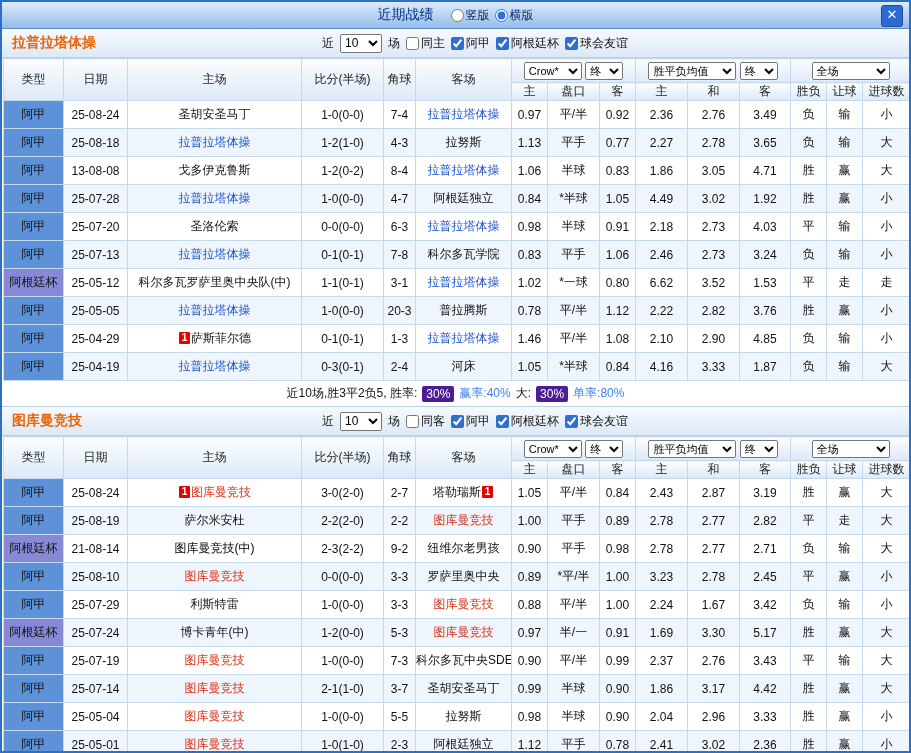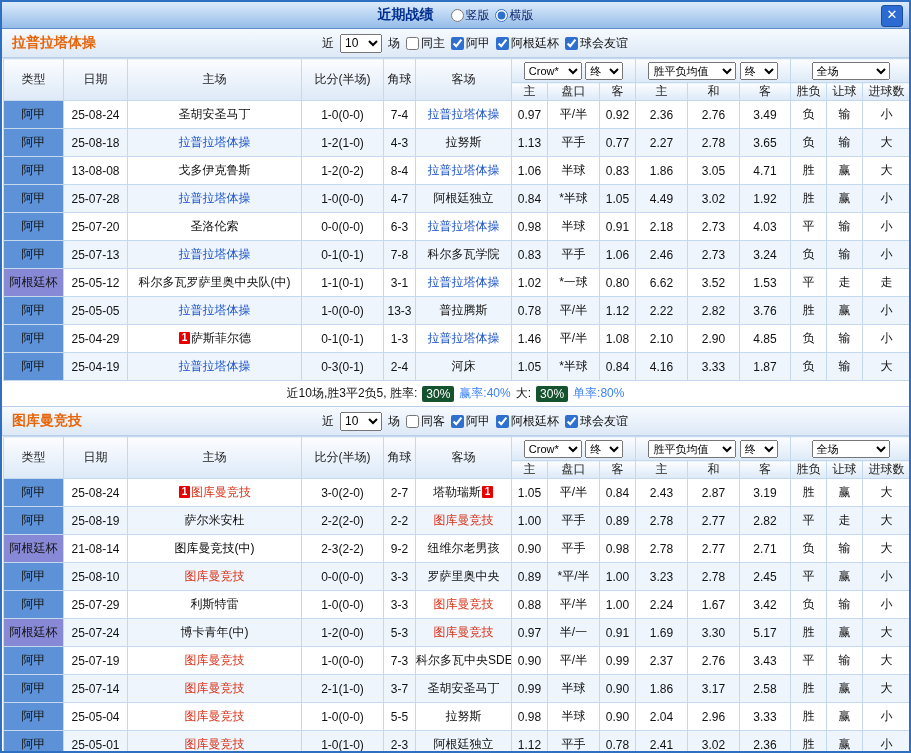--- a/index.html
+++ b/index.html
@@ -1,20 +1,20 @@
 <!DOCTYPE html>
 <html><head>
 <meta charset="utf-8">
 <style>
   html,body{margin:0;padding:0;}
   body{font-family:"Liberation Sans","DejaVu Sans",sans-serif;background:#ffffff;}
   .window{width:911px;height:753px;box-sizing:border-box;border:2px solid #2f6fc1;background:#fff;overflow:hidden;position:relative;}
   .titlebar{height:26px;background:linear-gradient(#dcebfb,#96bce9);border-bottom:1px solid #5d8cc8;display:flex;align-items:center;position:relative;}
   .tb-center{margin:0 auto;display:flex;align-items:center;gap:5px;}
-  .tb-title{font-size:14px;font-weight:bold;color:#002f8f;margin-right:12px;}
+  .tb-title{font-size:14px;font-weight:normal;color:#002f8f;margin-right:12px;}
   .tb-radio-label{font-size:12px;color:#10266e;display:flex;align-items:center;gap:2px;}
   input[type=radio],input[type=checkbox]{width:13px;height:13px;margin:0;accent-color:#2e6fd0;}
   .close-btn{position:absolute;right:6px;top:3px;width:20px;height:20px;background:#2c6cd2;border:1px solid #1d4f9e;border-radius:3px;color:#fff;font-size:13px;font-weight:bold;line-height:18px;text-align:center;cursor:pointer;}
   .section-head{height:28px;display:flex;align-items:center;background:linear-gradient(#f6fafe,#dde9f6);border-bottom:1px solid #b9cfe8;}
   .sec-title{color:#e8650a;font-weight:bold;font-size:14px;padding-left:10px;width:320px;flex:0 0 auto;box-sizing:border-box;}
   .filters{display:flex;align-items:center;gap:6px;font-size:12px;color:#111;}
   .filters select{font-size:12px;height:19px;}
   .filters label{display:flex;align-items:center;gap:2px;cursor:pointer;}
   table.grid{border-collapse:collapse;table-layout:fixed;width:907px;margin:0 1px;}
   .grid th,.grid td{border:1px solid #c5d9ee;text-align:center;font-size:12px;padding:0;overflow:hidden;white-space:nowrap;font-weight:normal;}
@@ -24,21 +24,21 @@
   .grid tbody td{height:27px;background:#fff;color:#111;}
   .grid tbody tr.alt td{background:#eef5fd;}
   td.lg{color:#fff;}
   .hdsel{font-size:11px;height:18px;vertical-align:middle;}
   .score{color:#e00000;}
   .card{display:inline-block;background:#e80000;color:#fff;font-size:10px;font-weight:bold;width:11px;height:12px;line-height:12px;border-radius:1px;margin:0 1px;vertical-align:1px;}
   .r-red{color:#e00000;}
   .r-blue{color:#1f56c8;}
   .r-green{color:#0a9000;}
   .summary{height:25px;display:flex;align-items:center;justify-content:center;gap:5px;font-size:12px;color:#111;border-bottom:1px solid #b9cfe8;background:#fff;}
-  .badge{background:#14532d;color:#fff;padding:0 4px;border-radius:2px;line-height:16px;height:16px;display:inline-block;}
+  .badge{background:#4c1d95;color:#fff;padding:0 4px;border-radius:2px;line-height:16px;height:16px;display:inline-block;}
   .red-txt{color:#3b82f6;}
 </style>
 </head>
 <body>
 
 <div class="window">
   <div class="titlebar">
     <div class="tb-center">
       <span class="tb-title">近期战绩</span>
       <label class="tb-radio-label">
@@ -237,21 +237,21 @@
             <td>1.53</td>
             <td class="r-blue">平</td>
             <td class="r-blue">走</td>
             <td class="r-blue">走</td>
           </tr>
           <tr class="alt">
             <td class="lg" style="background: rgb(93, 146, 217);">阿甲</td>
             <td>25-05-05</td>
             <td><span style="color: rgb(31, 86, 200);">拉普拉塔体操</span></td>
             <td class="score">1-0(0-0)</td>
-            <td>13-3</td>
+            <td>20-3</td>
             <td><span>普拉腾斯</span></td>
             <td>0.78</td>
             <td>平/半</td>
             <td>1.12</td>
             <td>2.22</td>
             <td>2.82</td>
             <td>3.76</td>
             <td class="r-red">胜</td>
             <td class="r-red">赢</td>
             <td class="r-blue">小</td>
@@ -491,21 +491,21 @@
             <td>25-07-14</td>
             <td><span style="color: rgb(217, 48, 22);">图库曼竞技</span></td>
             <td class="score">2-1(1-0)</td>
             <td>3-7</td>
             <td><span>圣胡安圣马丁</span></td>
             <td>0.99</td>
             <td>半球</td>
             <td>0.90</td>
             <td>1.86</td>
             <td>3.17</td>
-            <td>2.58</td>
+            <td>4.42</td>
             <td class="r-red">胜</td>
             <td class="r-red">赢</td>
             <td class="r-red">大</td>
           </tr>
           <tr>
             <td class="lg" style="background: rgb(93, 146, 217);">阿甲</td>
             <td>25-05-04</td>
             <td><span style="color: rgb(217, 48, 22);">图库曼竞技</span></td>
             <td class="score">1-0(0-0)</td>
             <td>5-5</td>

